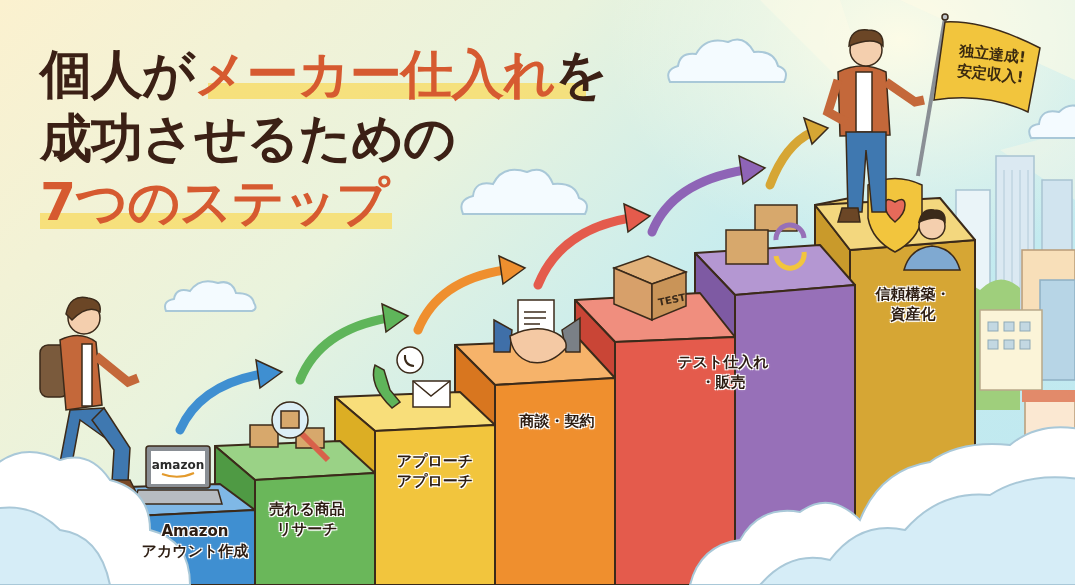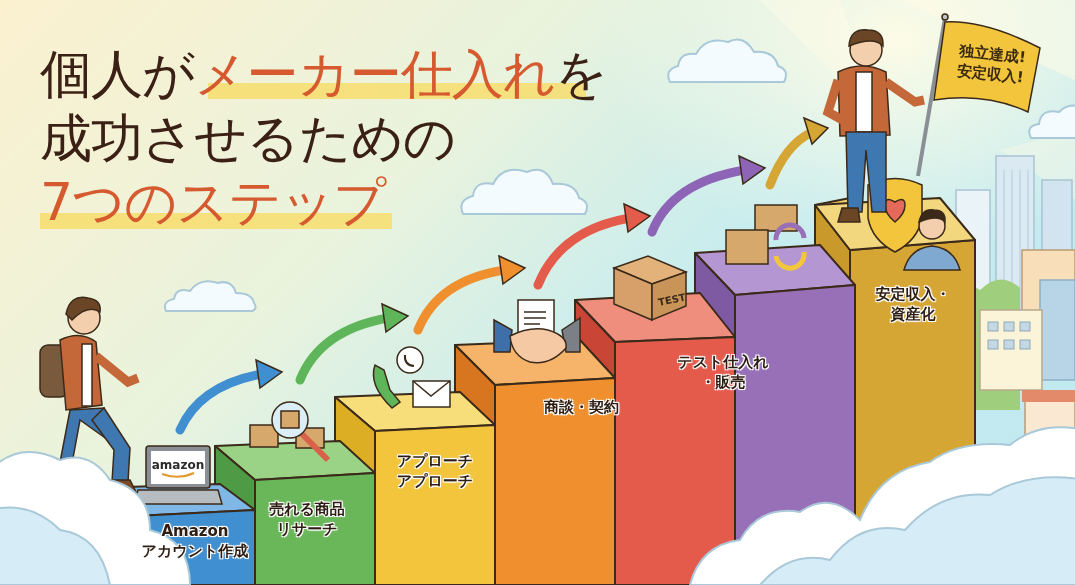--- a/index.html
+++ b/index.html
@@ -6,21 +6,21 @@
   html, body { width: 1075px; height: 585px; overflow: hidden; }
   body { font-family: "DejaVu Sans", sans-serif; position: relative; }
   #stage {
     position: absolute; left: 0; top: 0; width: 1075px; height: 585px; overflow: hidden;
     background:
       radial-gradient(ellipse 420px 320px at 900px 40px, rgba(255,252,230,0.95), rgba(255,252,230,0) 70%),
       linear-gradient(135deg, #fbf1cf 0%, #e9f3dd 35%, #c6ecef 60%, #bfe8f0 100%);
   }
   .abs { position: absolute; }
   
-  .title-line { position: absolute; left: 40px; font-weight: 400; font-size: 52px; line-height: 1; letter-spacing: -1px; color: #3b2015; white-space: nowrap; }
+  .title-line { position: absolute; left: 40px; font-weight: 700; font-size: 52px; line-height: 1; letter-spacing: -1px; color: #3b2015; white-space: nowrap; }
   .title-line .accent { color: #d65a30; position: relative; }
   .hl { position: absolute; height: 16px; background: #f7dd6c; opacity: 0.85; }
   
   .cloud { position: absolute; }
   
   .blabel { position: absolute; text-align: center; font-weight: 700; color: #2d1d12; font-size: 15px; line-height: 1.3;
     text-shadow: -1px -1px 0 #fff, 1px -1px 0 #fff, -1px 1px 0 #fff, 1px 1px 0 #fff, 0 0 3px #fff; white-space: nowrap; }
   .flag-text { position: absolute; font-weight: 800; font-size: 15px; color: #3b2a10; line-height: 1.35; transform: rotate(6deg); white-space: nowrap; }
 </style>
 </head>
@@ -251,25 +251,25 @@
     <div>アカウント作成</div>
   </div>
   <div class="blabel" style="left:255px;top:500px;width:104px;">
     <div>売れる商品</div>
     <div>リサーチ</div>
   </div>
   <div class="blabel" style="left:375px;top:452px;width:120px;">
     <div>アプローチ</div>
     <div>アプローチ</div>
   </div>
-  <div class="blabel" style="left:495px;top:398px;width:124px;text-align:right;">
+  <div class="blabel" style="left:495px;top:412px;width:124px;">
     <div>商談・契約</div>
   </div>
   <div class="blabel" style="left:615px;top:353px;width:120px;margin-left:48px;">
     <div>テスト仕入れ</div>
     <div>・販売</div>
   </div>
   <div class="blabel" style="left:852px;top:285px;width:122px;">
-    <div>安定収入・</div>
+    <div>信頼構築・</div>
     <div>資産化</div>
   </div>
 
 </div>
 
 </body></html>

